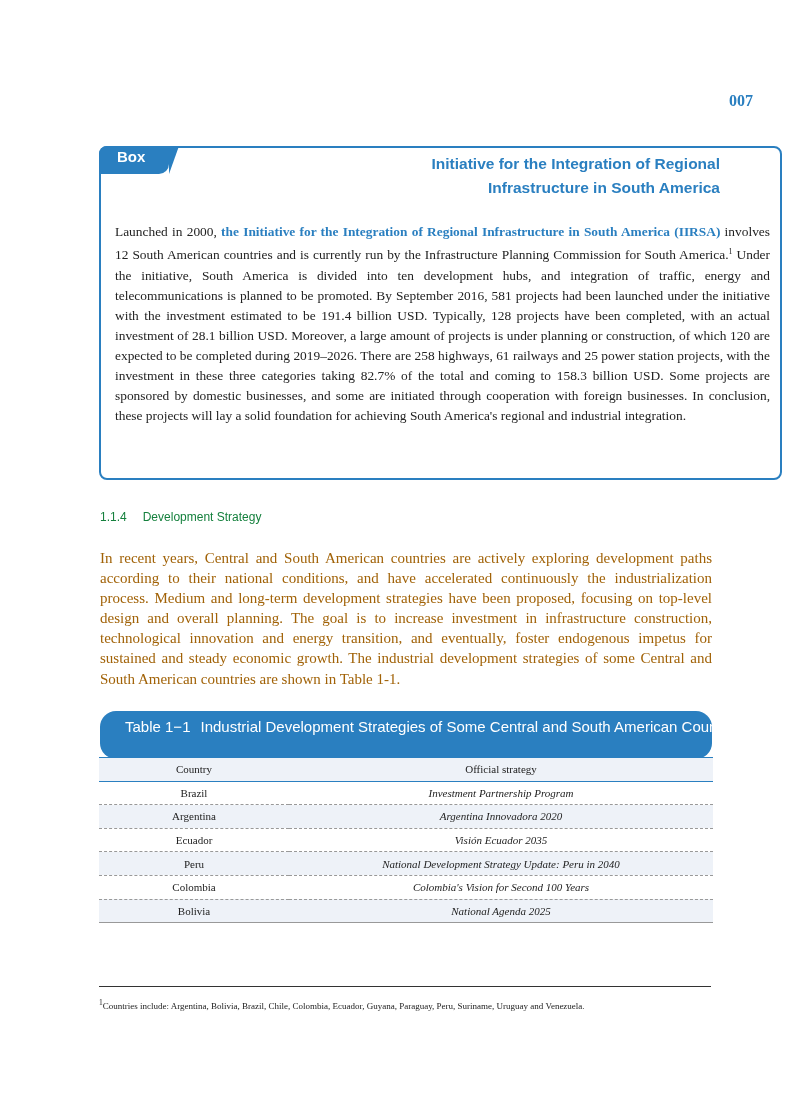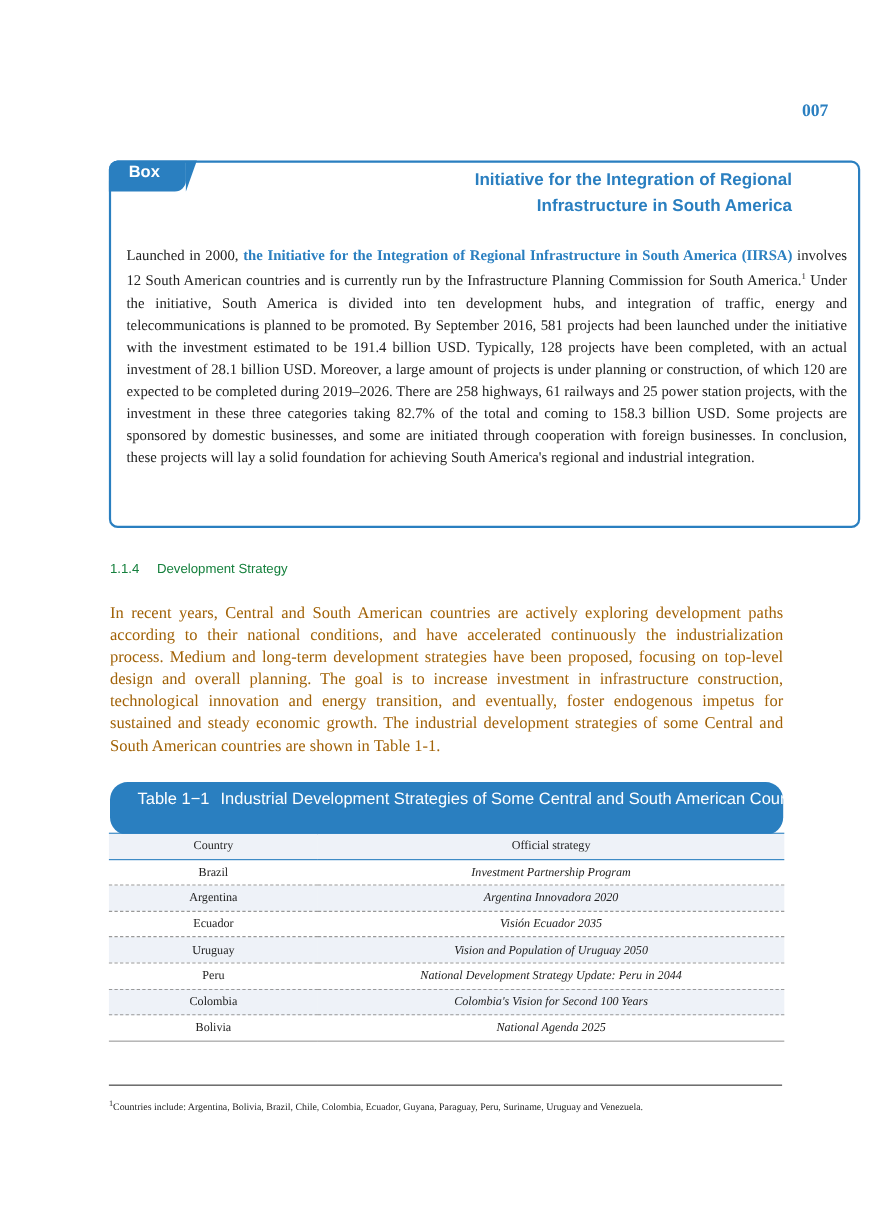--- a/index.html
+++ b/index.html
@@ -63,26 +63,22 @@
       </tr>
     <tr>
         <td>Argentina</td>
         <td class="strategy">Argentina Innovadora 2020</td>
       </tr>
     <tr>
         <td>Ecuador</td>
         <td class="strategy">Visión Ecuador 2035</td>
       </tr>
     <tr>
-        <td>Uruguay</td>
-        <td class="strategy">Vision and Population of Uruguay 2050</td>
-      </tr>
-    <tr>
         <td>Peru</td>
-        <td class="strategy">National Development Strategy Update: Peru in 2044</td>
+        <td class="strategy">National Development Strategy Update: Peru in 2040</td>
       </tr>
     <tr>
         <td>Colombia</td>
         <td class="strategy">Colombia's Vision for Second 100 Years</td>
       </tr>
     <tr>
         <td>Bolivia</td>
         <td class="strategy">National Agenda 2025</td>
       </tr>
   </tbody>

